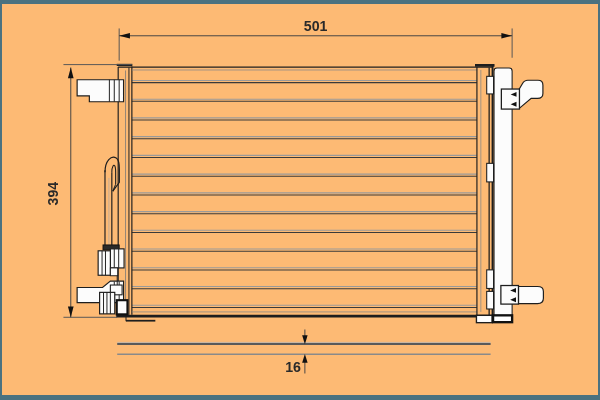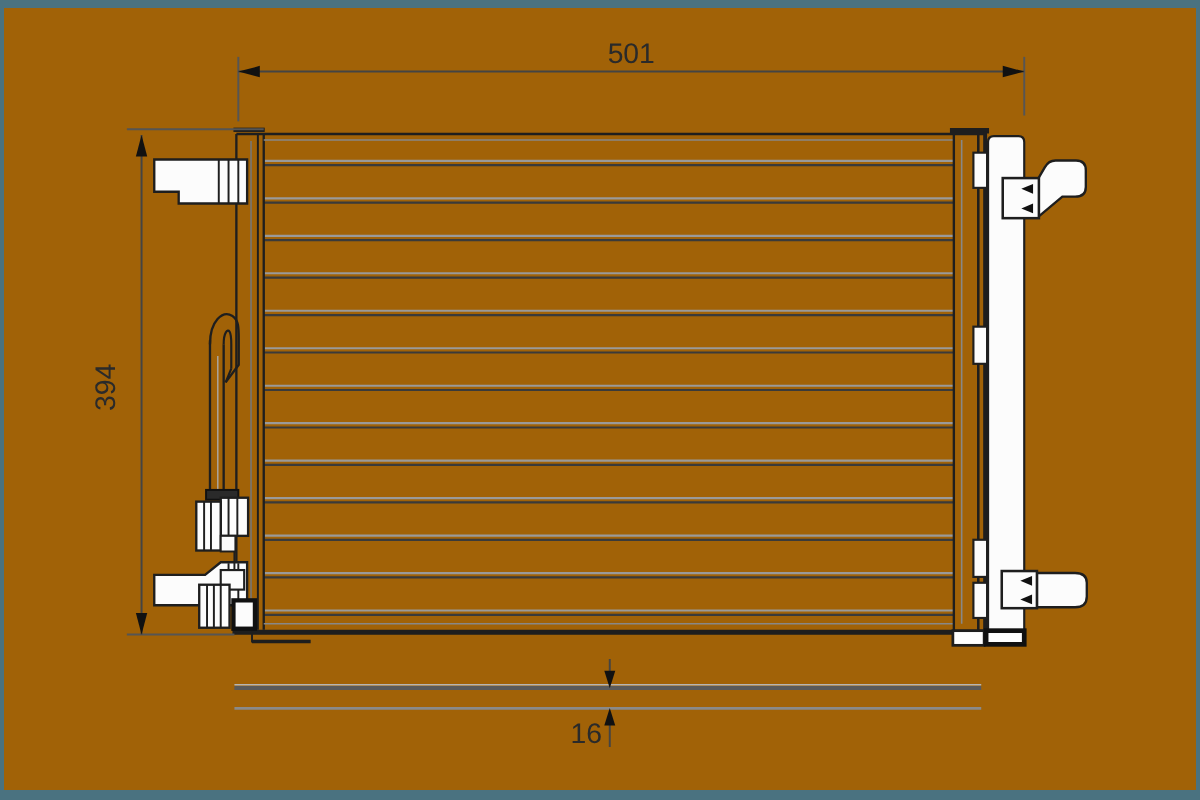--- a/index.html
+++ b/index.html
@@ -1,25 +1,26 @@
 <!DOCTYPE html>
 <html><head>
 <meta charset="utf-8">
 <style>
   html,body{margin:0;padding:0;background:#e8e8e8;}
   .frame{
     position:relative;
     width:600px;height:400px;
     box-sizing:border-box;
-    background:#a16207;
+    background:#fdba74;
     border-top:4px solid #4a7280;
     border-bottom:5px solid #4a7280;
     border-left:2px solid #4a7280;
     border-right:2px solid #4a7280;
     overflow:hidden;
+    font-weight:bold;
   }
   svg{display:block;width:100%;height:100%;}
   text{
     font-family:"Liberation Sans","DejaVu Sans",sans-serif;
     font-size:14.5px;
     fill:#2a2a2a;
   }
 </style>
 </head>
 <body>

